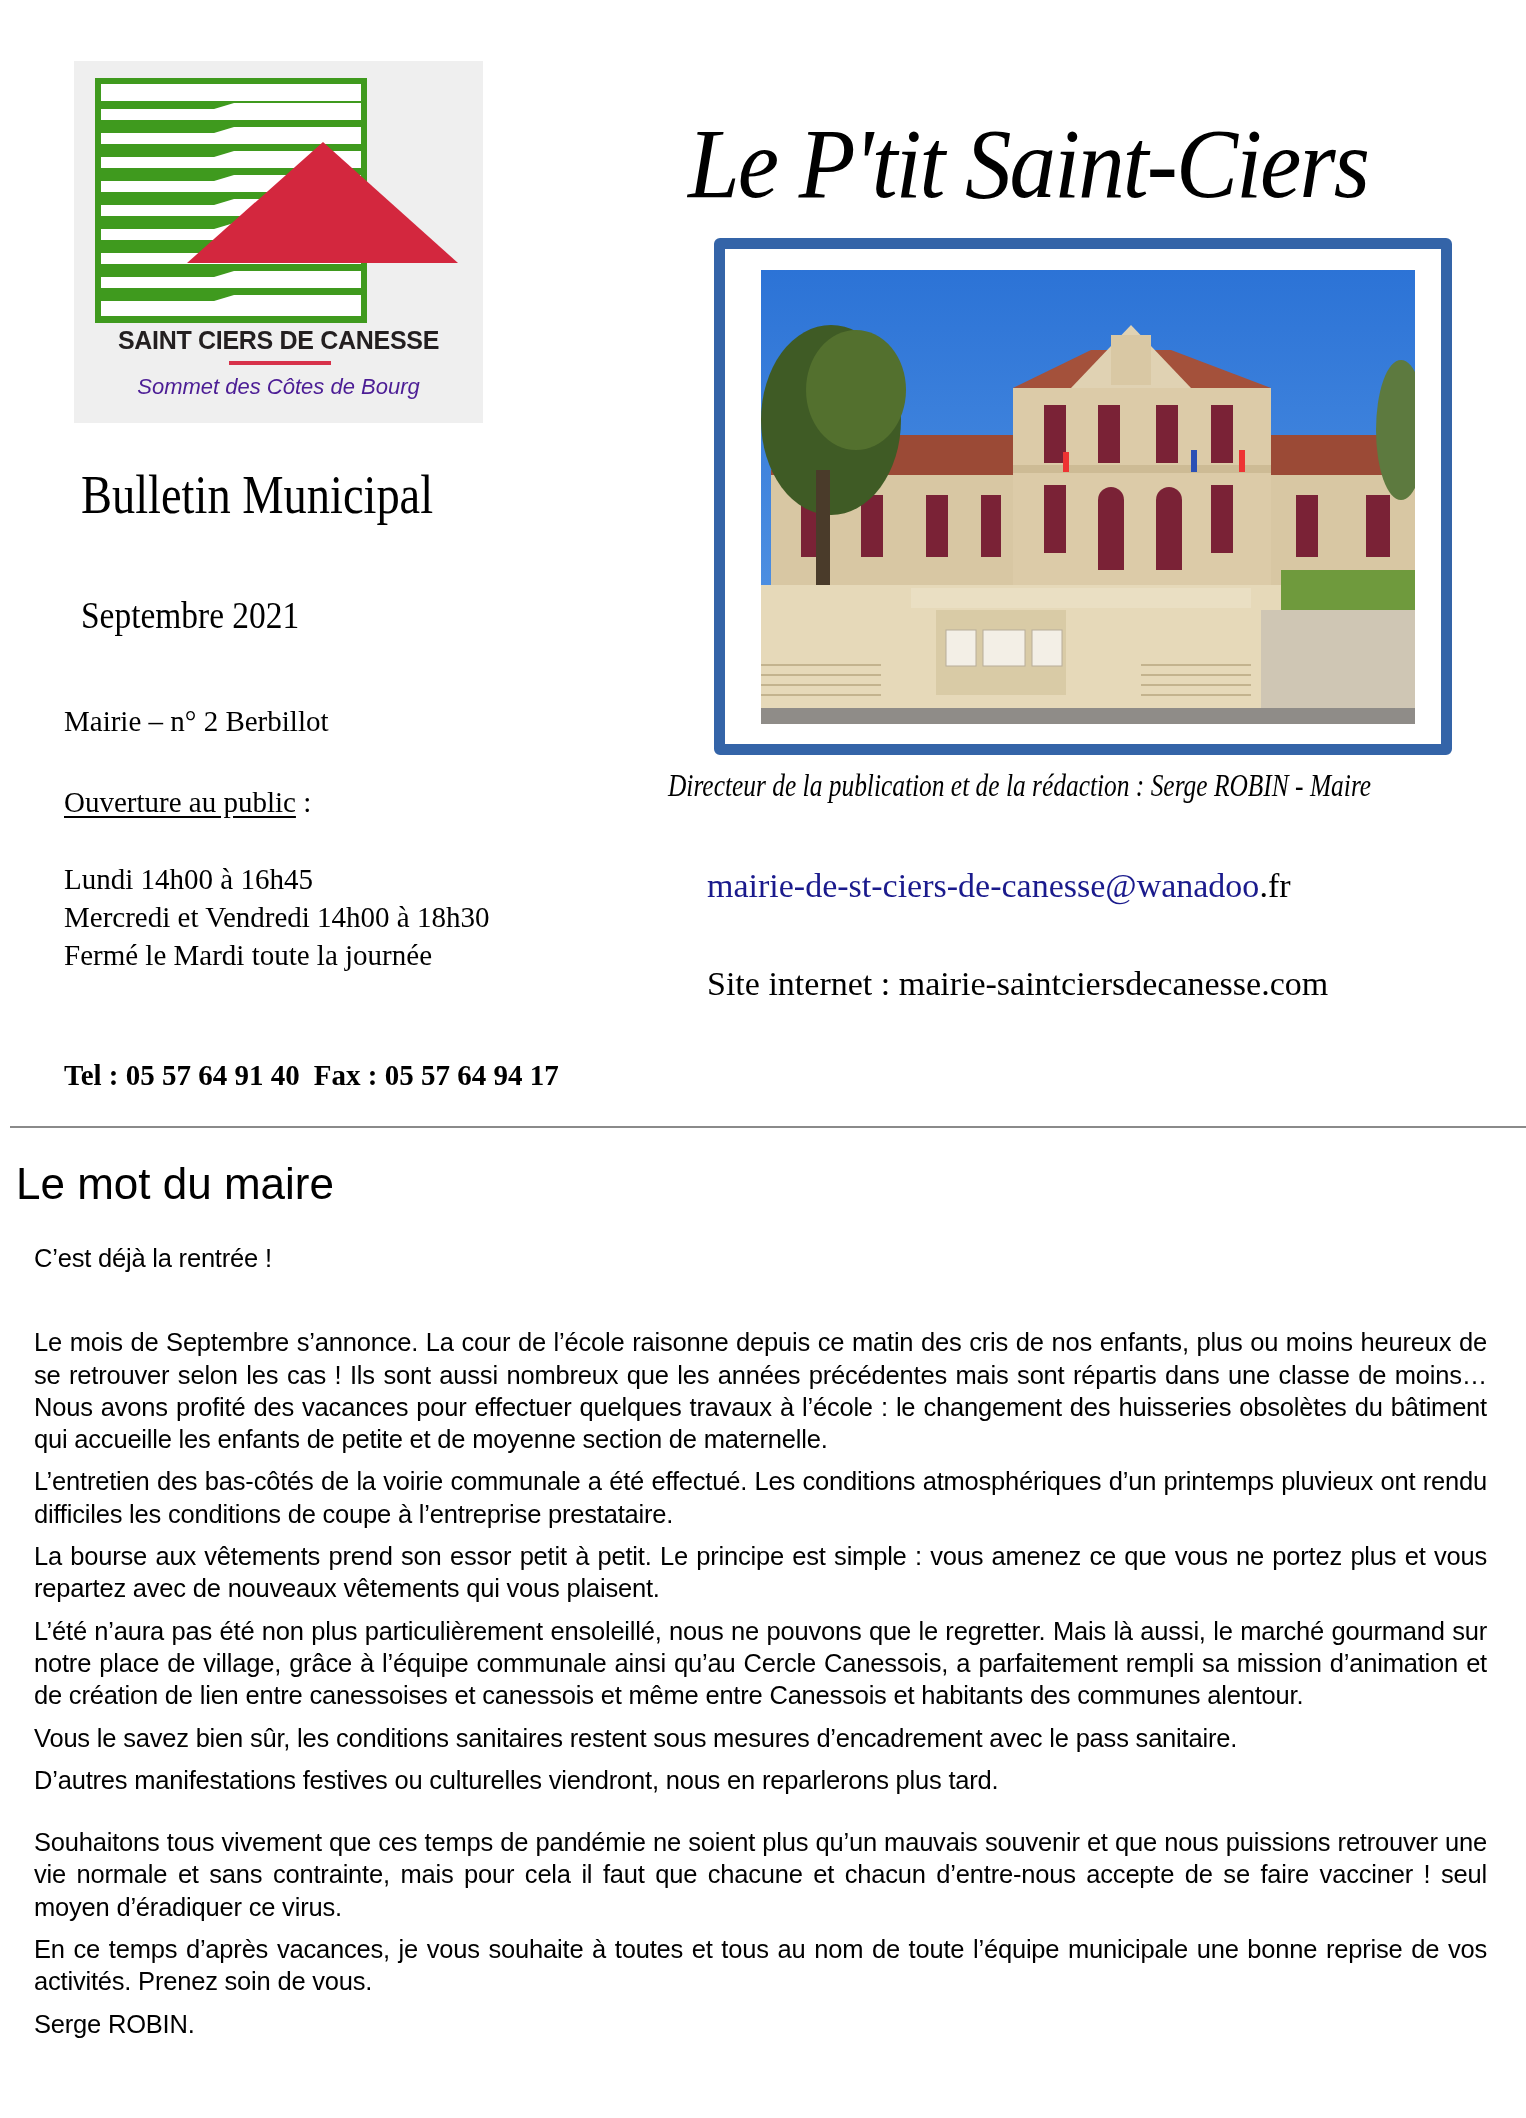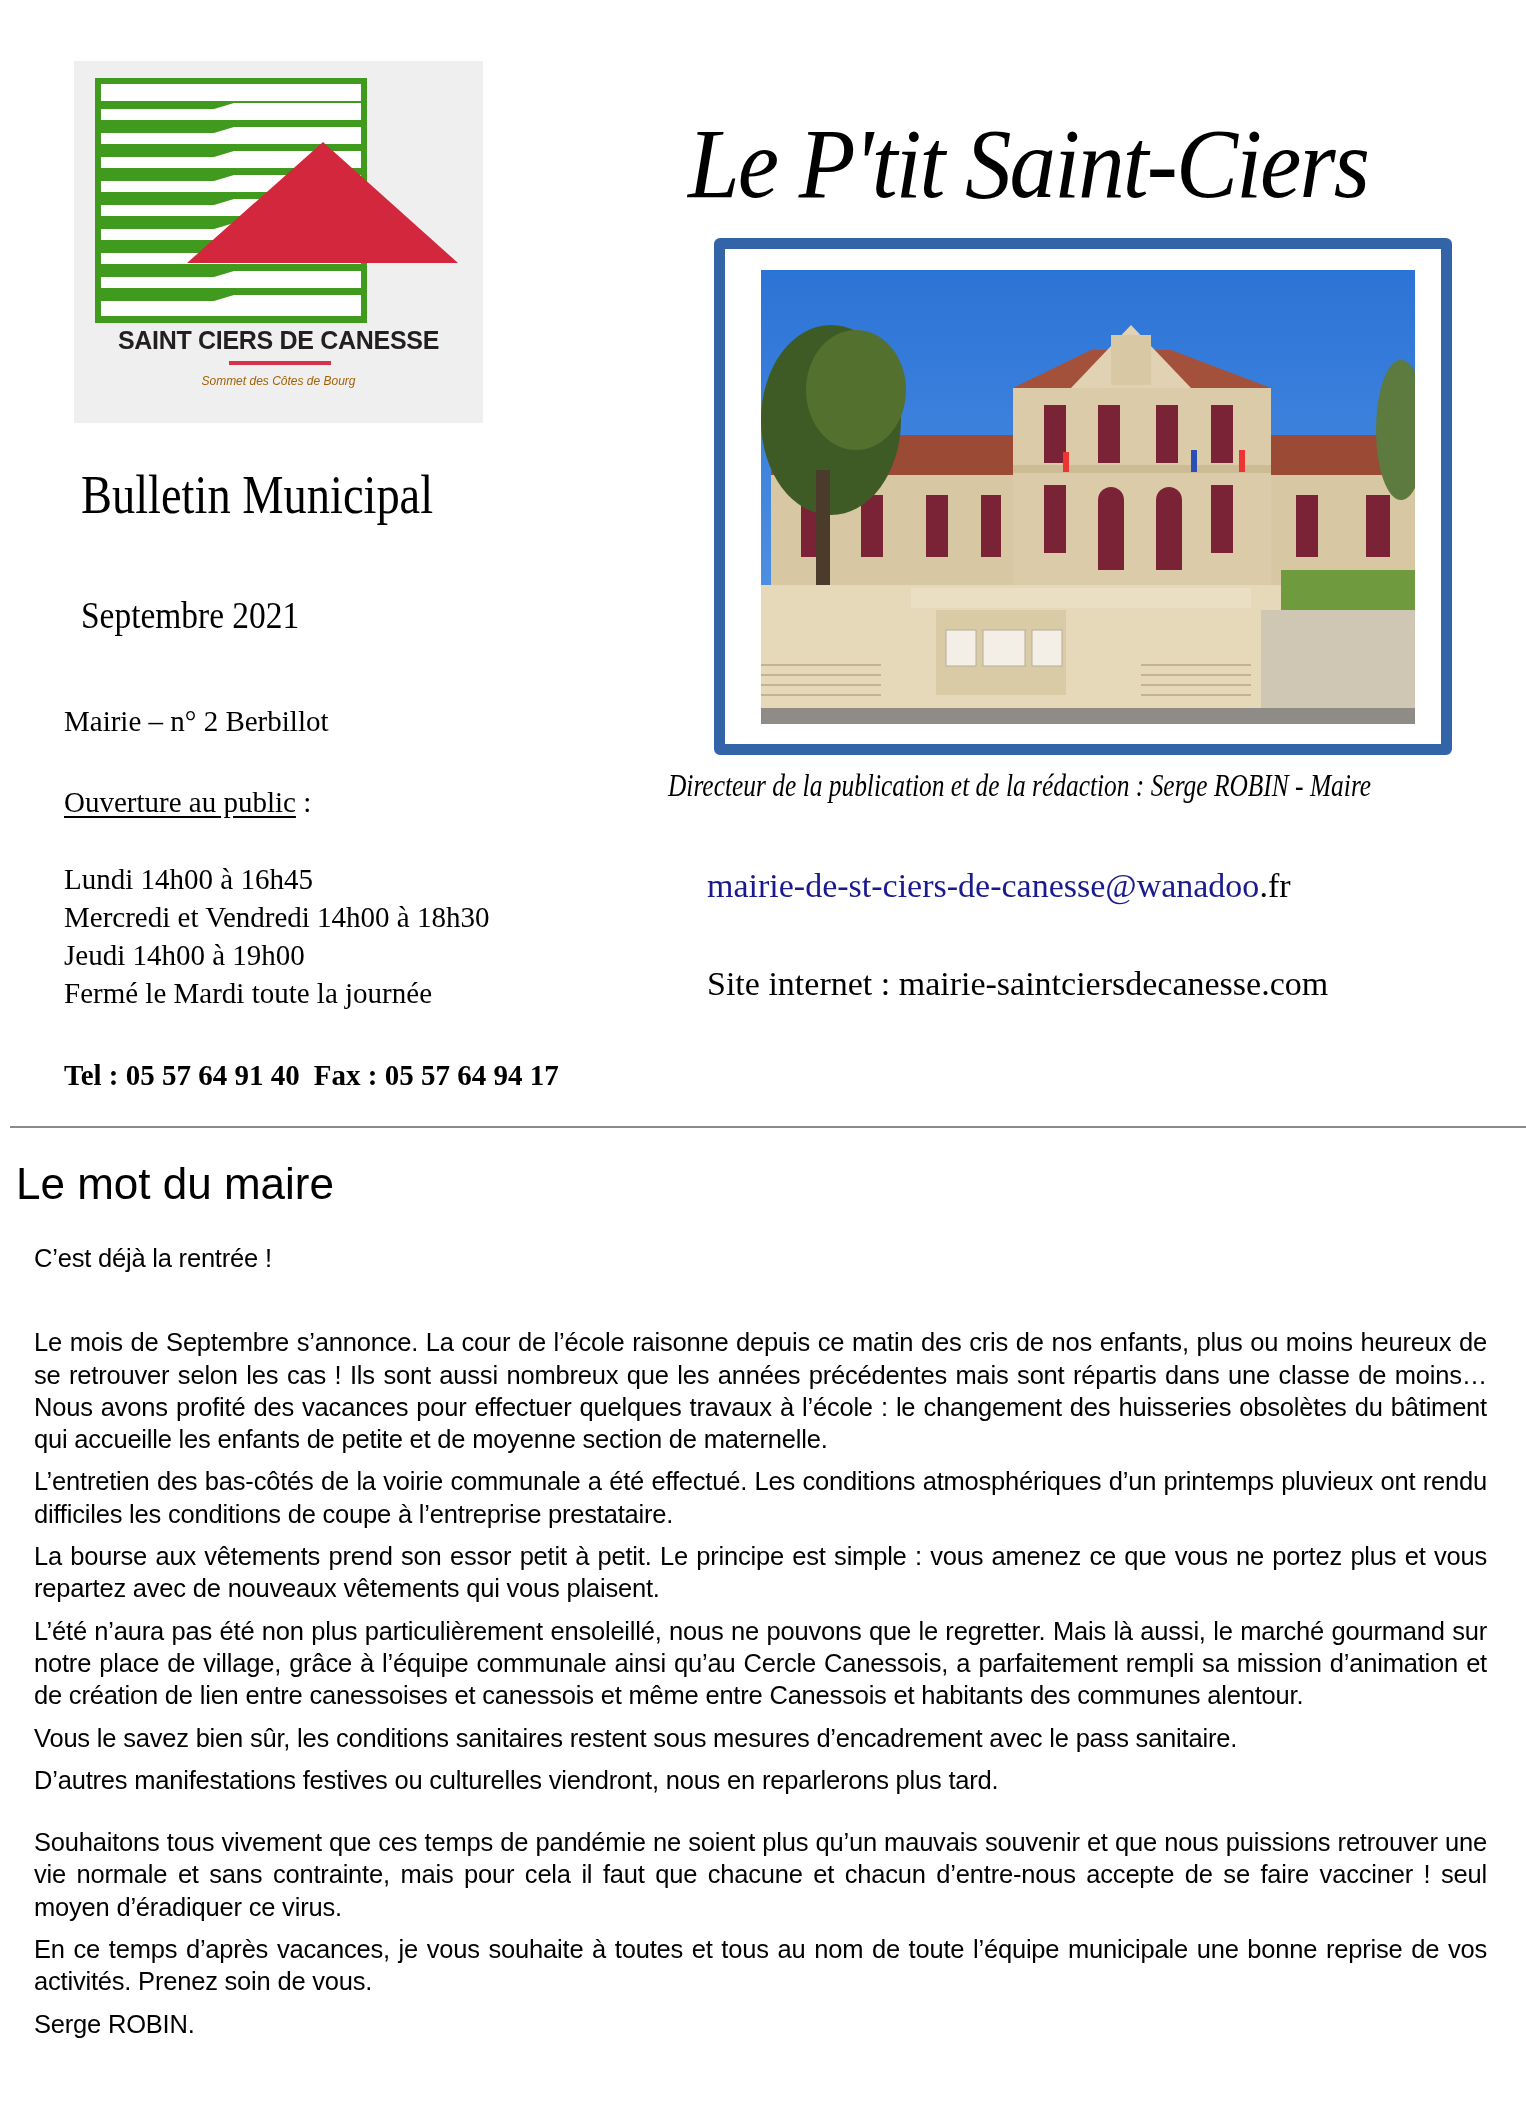--- a/index.html
+++ b/index.html
@@ -21,21 +21,21 @@
     font-family: "Liberation Sans", sans-serif; font-weight: bold;
     font-size: 25px; color: #231f20; letter-spacing: -0.3px;
   }
   #logo-redline {
     position: absolute; left: 155px; top: 300px; width: 102px; height: 4px;
     background: #d7324a;
   }
   #logo-tagline {
     position: absolute; left: 0; right: 0; top: 313px; text-align: center;
     font-family: "Liberation Sans", sans-serif; font-style: italic;
-    font-size: 12px; color: #a16207;
+    font-size: 22px; color: #4c1d95;
   }
 
   
   #title {
     left: 688px; top: 104px; width: 838px;
     font-family: "Liberation Serif", serif; font-style: italic;
     font-size: 100px; line-height: 120px; letter-spacing: -2px;
     transform: scaleX(0.93); transform-origin: left top; white-space: nowrap;
   }
   #bulletin {
@@ -214,21 +214,20 @@
   </div>
 </div>
 
 <div id="mairie" class="abs info">Mairie – n° 2 Berbillot</div>
 <div id="ouverture" class="abs info">
   <span class="u">Ouverture au public</span><span> :</span>
 </div>
 <div id="hours" class="abs info">
   <div>Lundi 14h00 à 16h45</div>
   <div>Mercredi et Vendredi 14h00 à 18h30</div>
-  <div>Jeudi 14h00 à 19h00</div>
   <div>Fermé le Mardi toute la journée</div>
 </div>
 <div id="phones" class="abs info">
   <span>Tel : 05 57 64 91 40</span><span class="gap"></span><span>Fax : 05 57 64 94 17</span>
 </div>
 
 <div id="director" class="abs">Directeur de la publication et de la rédaction : Serge ROBIN - Maire</div>
 <div id="email" class="abs">
   <span class="addr">mairie-de-st-ciers-de-canesse@wanadoo</span><span>.fr</span>
 </div>

